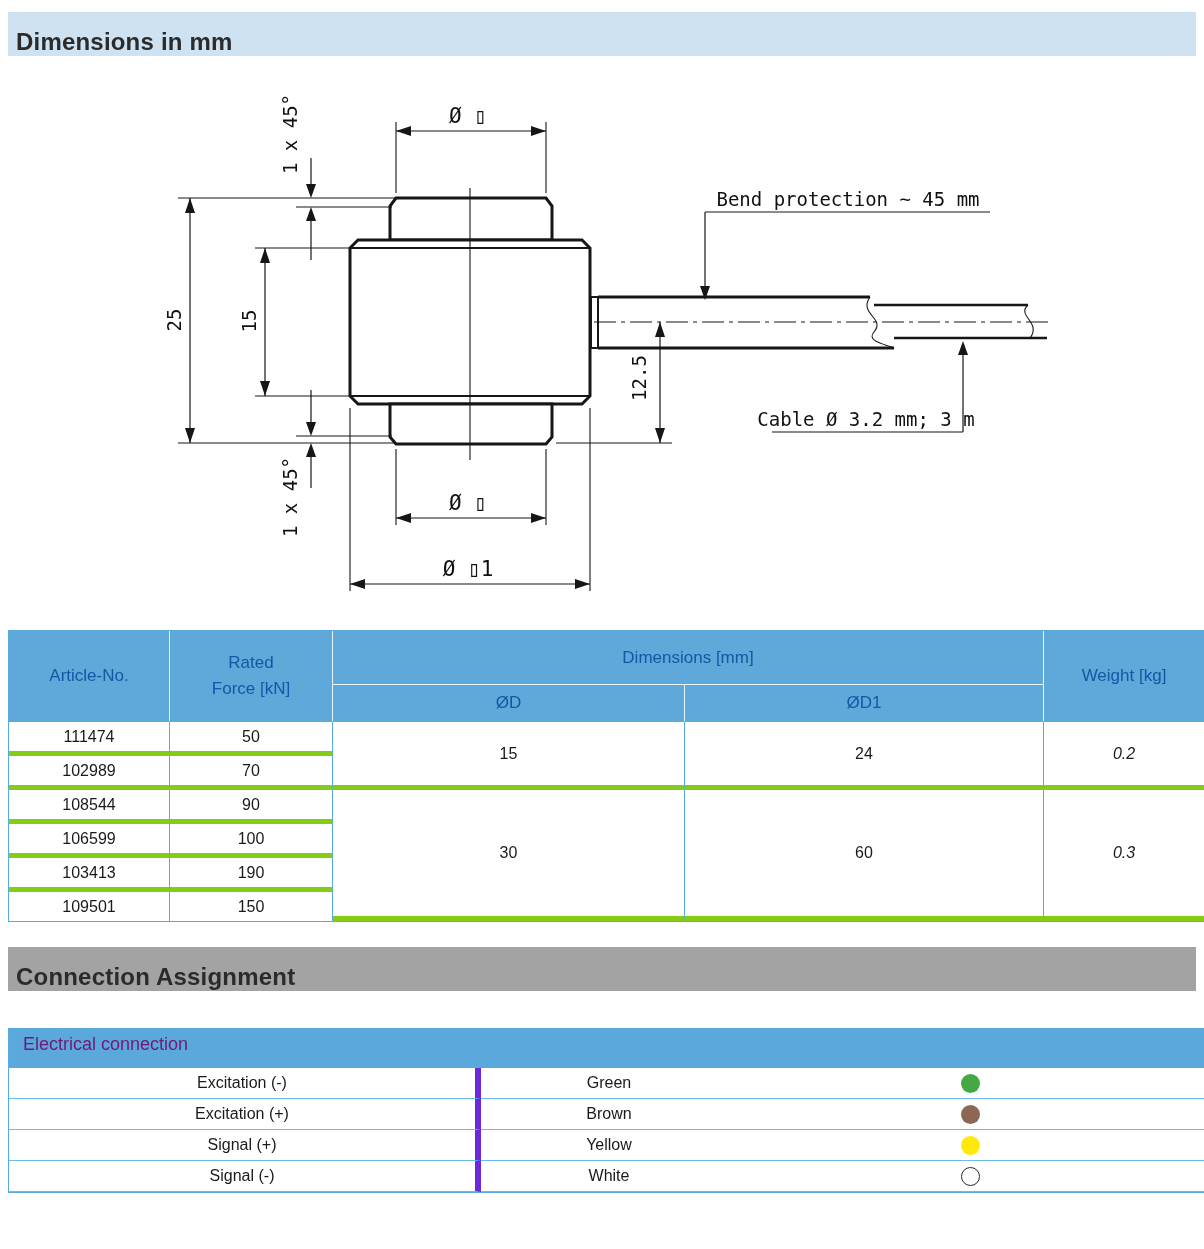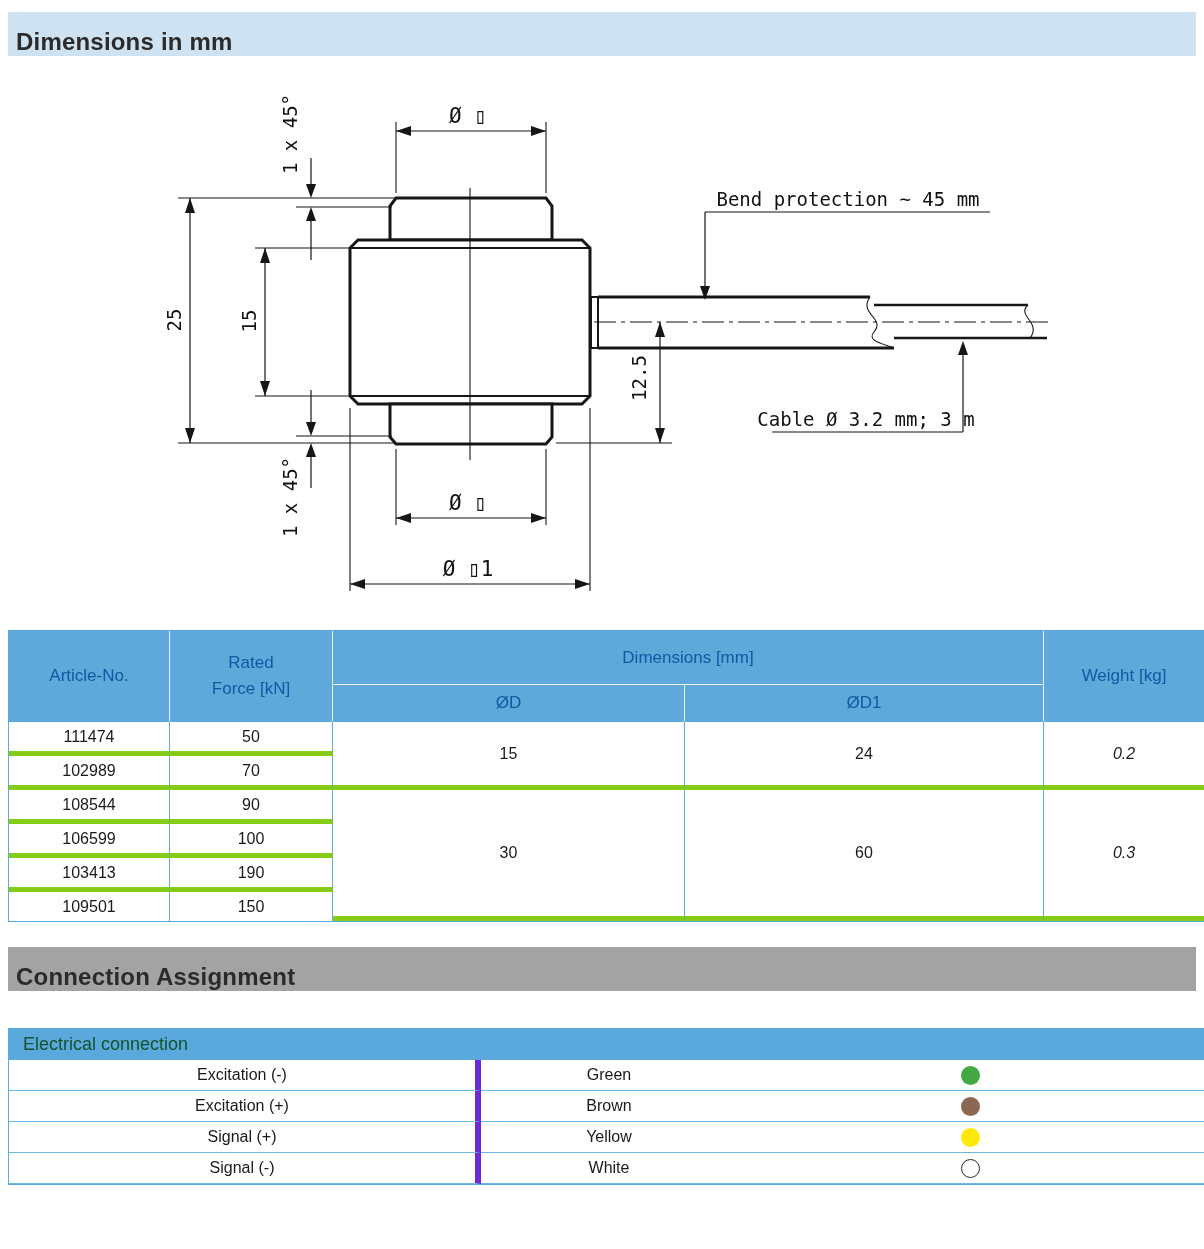--- a/index.html
+++ b/index.html
@@ -31,22 +31,22 @@
   .dims th.wrap2{white-space:pre-line;line-height:1.55;}
   .dims thead tr.r1 th{height:53px;}
   .dims thead tr.r2 th{height:36px;margin-top:46px;}
   .dims td{font-size:16px;text-align:center;vertical-align:middle;height:29px;
            border-bottom:5px solid #84cc16;border-right:1px solid #58abde;padding:0;background:#fff;}
   .dims td.last-col{border-right:none;font-style:italic;}
   .dims tr.last-row td{border-bottom:none;}
   
   .elec{position:absolute;left:8px;top:1028px;width:1195px;border-collapse:separate;border-spacing:0;
         table-layout:fixed;border:1px solid #58abde;}
-  .elec th{background:#5aa8dc;color:#14532d;font-weight:normal;font-size:18px;text-align:left;
-           padding:0 0 0 14px;height:31px;vertical-align:middle;}
+  .elec th{background:#5aa8dc;color:#701a75;font-weight:normal;font-size:18px;text-align:left;
+           padding:0 0 8px 14px;height:31px;vertical-align:middle;}
   .elec td{font-size:16px;text-align:center;vertical-align:middle;height:30px;
            border-bottom:1px solid #6cb8e8;background:#fff;padding:0;}
   .elec td.fn{border-right:6px solid #6d28d9;}
   .elec tr.last-row td{border-bottom:none;}
   .dot{display:inline-block;width:19px;height:19px;border-radius:50%;vertical-align:middle;}
   .dot-outline{border:1.5px solid #2b2b2b;width:17px;height:17px;}
   .shield-wrap{display:inline-block;vertical-align:middle;line-height:0;}
 </style>
 </head>
 <body>

